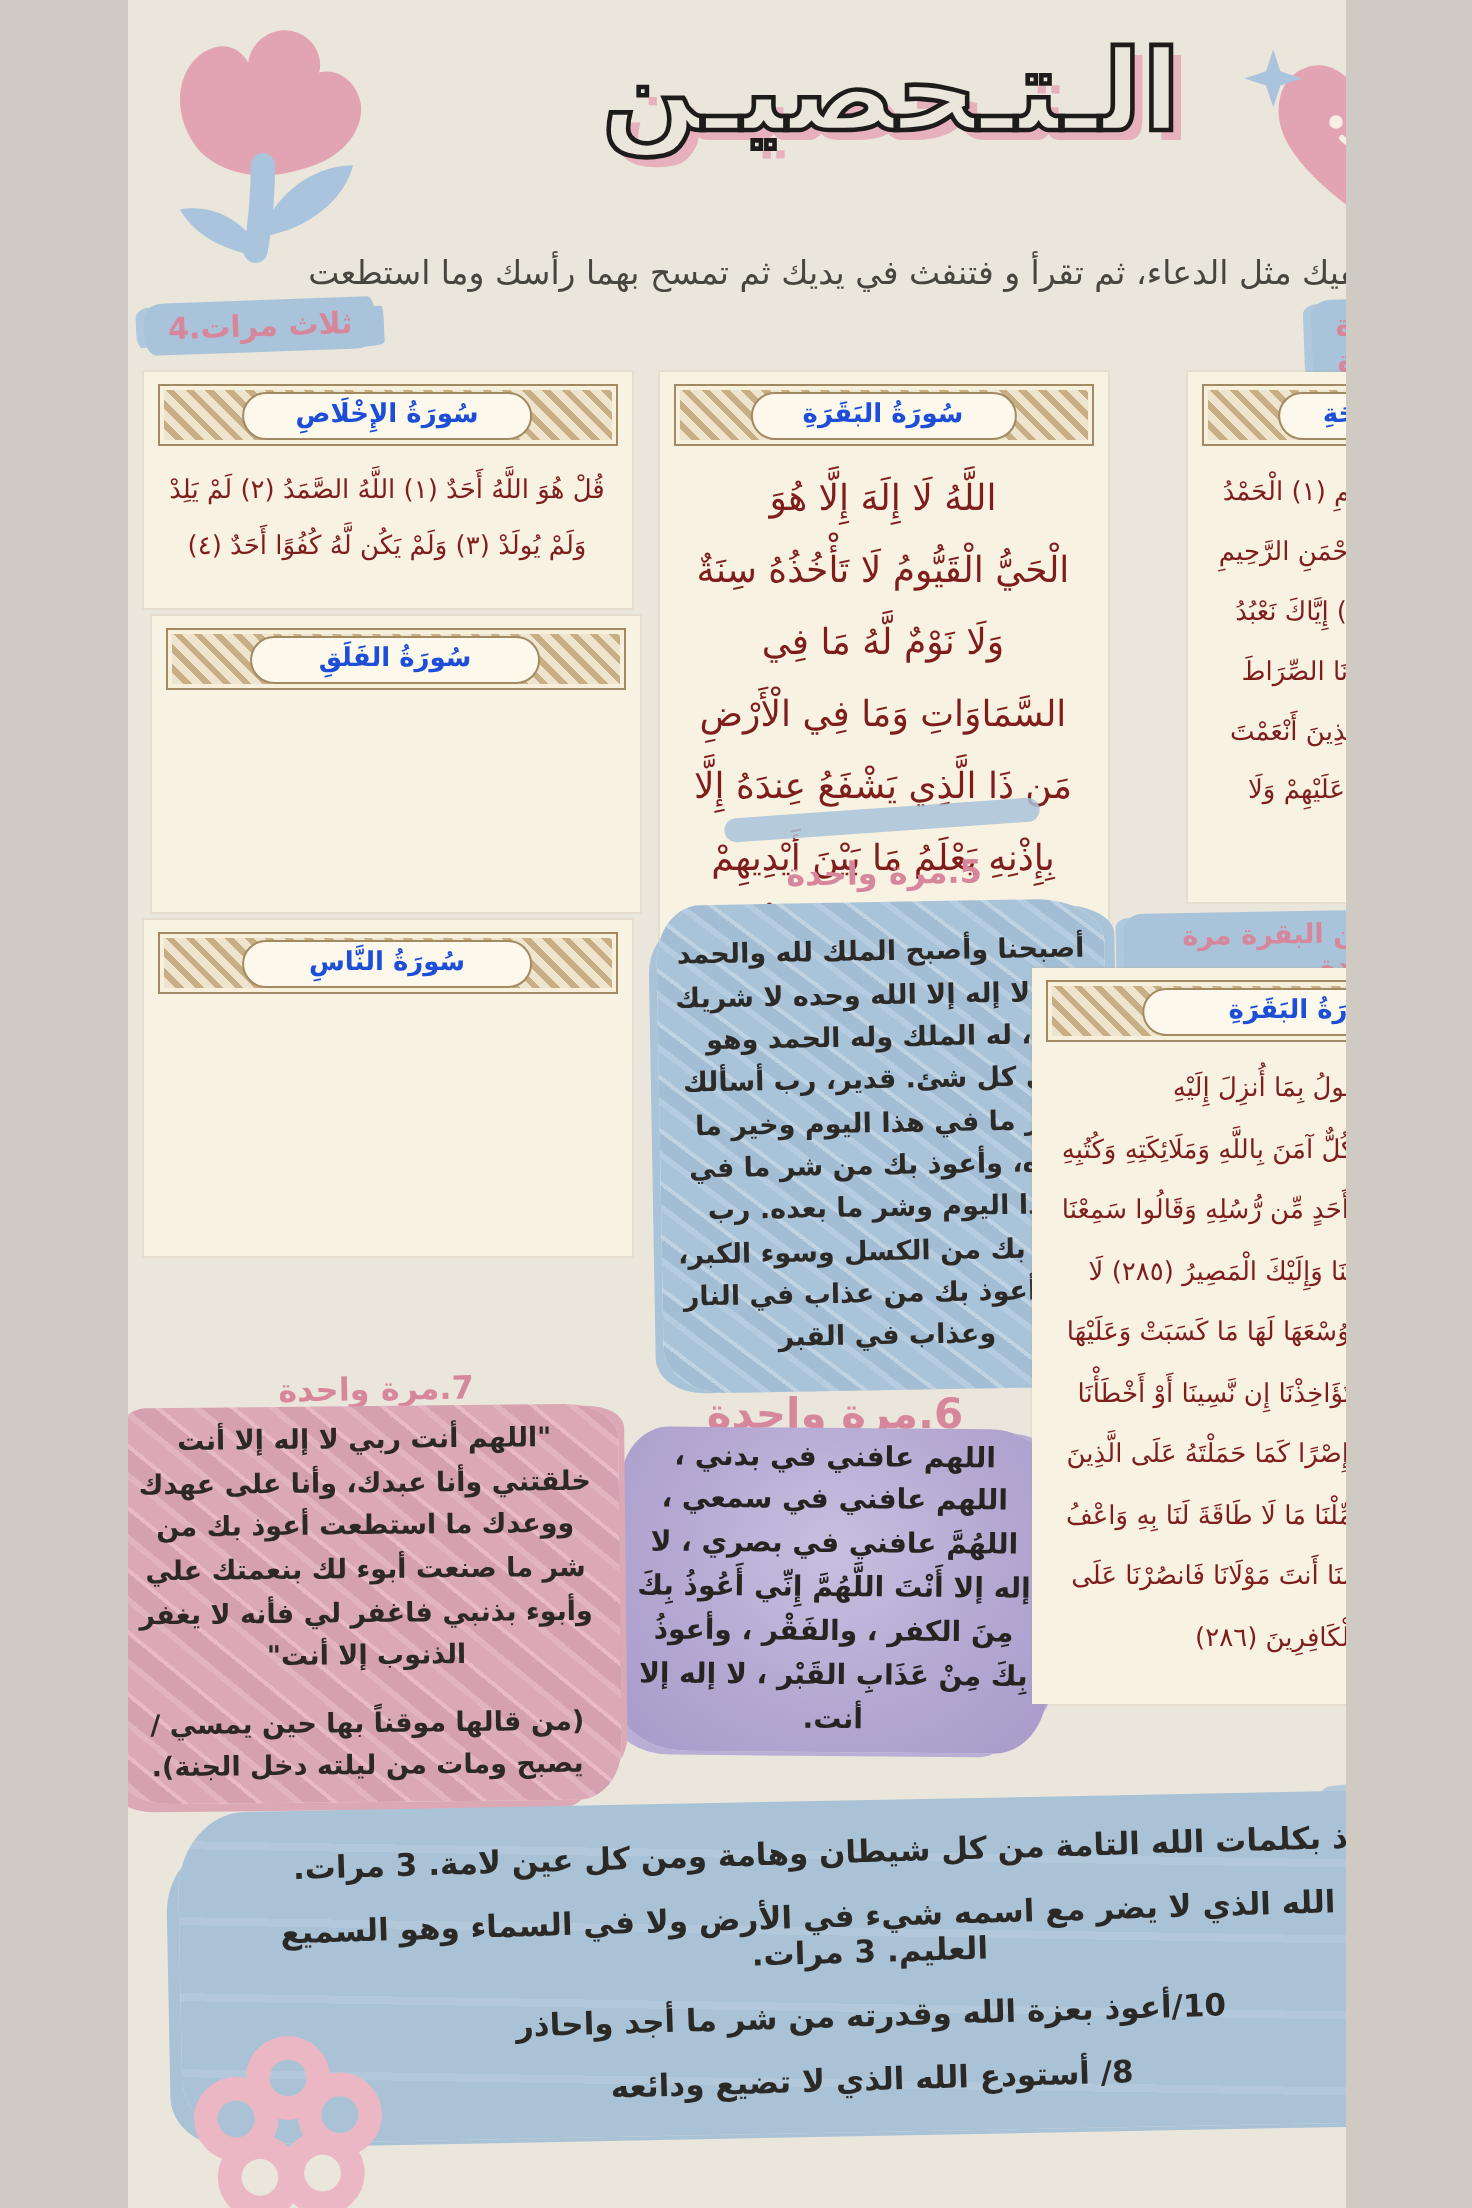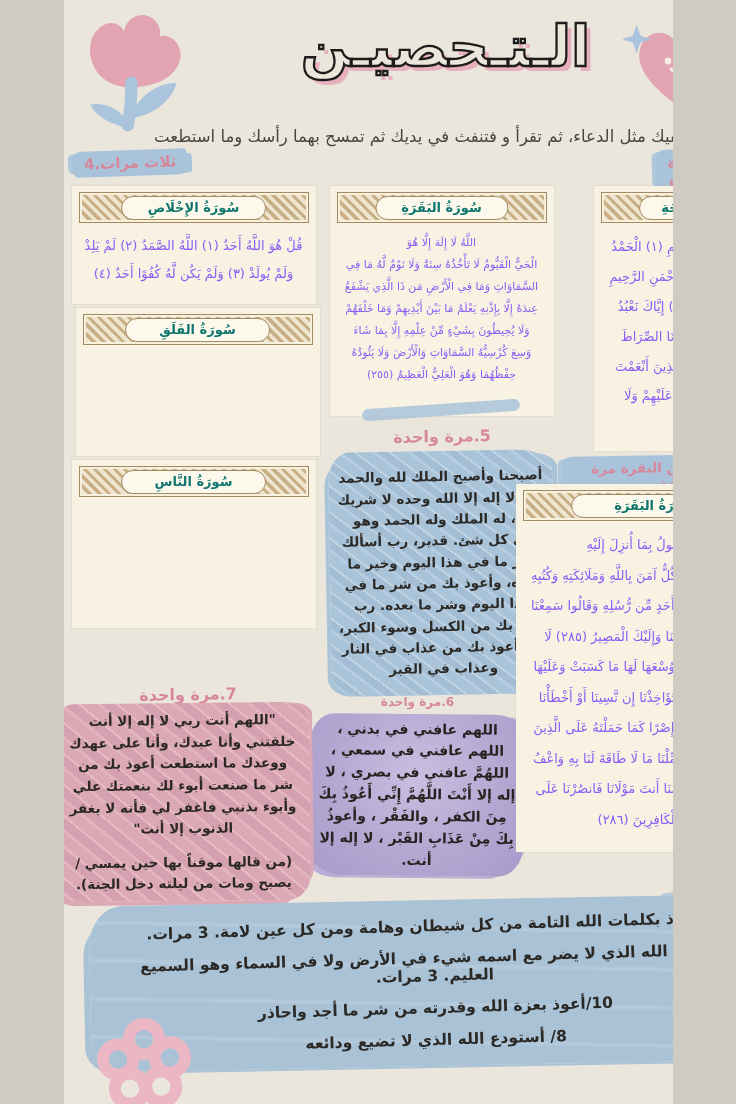--- a/index.html
+++ b/index.html
@@ -27,45 +27,45 @@
   .tag { position:absolute; font-weight:bold; color:#d7879b; font-size:15px; text-align:center; }
   .tag.hl {
     background:#a9c4da; padding:4px 12px;
     border-radius:10px 4px 12px 6px / 8px 12px 5px 10px;
     box-shadow:7px 2px 0 -3px #a9c4da, -7px -1px 0 -3px #afc8dd;
   }
   .tag-three-times { top:150px; left:8px;  transform:rotate(-2deeg); transform:rotate(-2deg); }
   .tag-once-1     { top:149px; left:592px; transform:rotate(-2deg); }
   .tag-baqarah    { top:455px; left:498px; width:234px; transform:rotate(-1deg); font-size:13.5px; }
   .tag-once-5 { top:427px; left:266px; width:224px; font-size:16px; transform:rotate(-1deg); }
-  .tag-once-6 { top:695px; left:248px; width:212px; font-size:12px; }
+  .tag-once-6 { top:695px; left:248px; width:212px; font-size:21px; }
   .tag-once-7 { top:685px; left:6px;  width:236px; font-size:16px; transform:rotate(-1deg); }
 
   
   .surah-panel { position:absolute; background:#f8f2e3; padding:6px 7px 10px; box-shadow:0 0 0 1px rgba(180,160,120,.12); }
   .frame-band {
     position:relative; height:31px;
     border:1px solid #a28a62;
     background:repeating-linear-gradient(45deg,#c7ae85 0 3px,#efe5cf 3px 7px);
     box-shadow:inset 0 0 0 2px #f7f0dd;
   }
   .cartouche {
     position:absolute; left:50%; top:50%; transform:translate(-50%,-50%);
     width:64%; height:24px; background:#fcf8ec; border:1px solid #a28a62; border-radius:12px;
     display:flex; align-items:center; justify-content:center;
-    font-size:13px; font-weight:bold; color:#0f766e; white-space:nowrap;
-  }
-  .verse { padding:9px 6px 0; text-align:center; color:#8b5cf6; font-size:13px; line-height:2.15; }
+    font-size:13px; font-weight:bold; color:#1d4ed8; white-space:nowrap;
+  }
+  .verse { padding:9px 6px 0; text-align:center; color:#7f1d1d; font-size:13px; line-height:2.15; }
   .verse .center-line { display:block; text-align:center; }
 
   .p-ikhlas  { top:186px; left:8px;   width:244px; min-height:118px; }
   .p-falaq   { top:308px; left:12px;   width:244px; min-height:148px; }
   .p-nas     { top:460px; left:8px;   width:244px; min-height:168px; }
   .p-kursi   { top:186px; left:266px; width:224px; min-height:230px; }
-  .p-kursi .verse { font-size:11px; line-height:2.0; }
+  .p-kursi .verse { font-size:18px; line-height:2.0; }
   .p-fatiha  { top:186px; left:530px; width:222px; min-height:254px; }
   .p-fatiha .verse { line-height:2.3; }
   .p-baqarah { top:484px; left:452px; width:278px; min-height:368px; }
   .p-baqarah .verse { font-size:13px; line-height:2.35; }
 
   
   .streak { position:absolute; background:#a9c3d8; border-radius:8px; }
   .streak.s1 { top:404px; left:298px; width:158px; height:12px; transform:rotate(-4deg); opacity:.85; }
   .streak.s2 { top:888px; left:596px; width:108px; height:10px; transform:rotate(-6deg); opacity:.8; }
 

